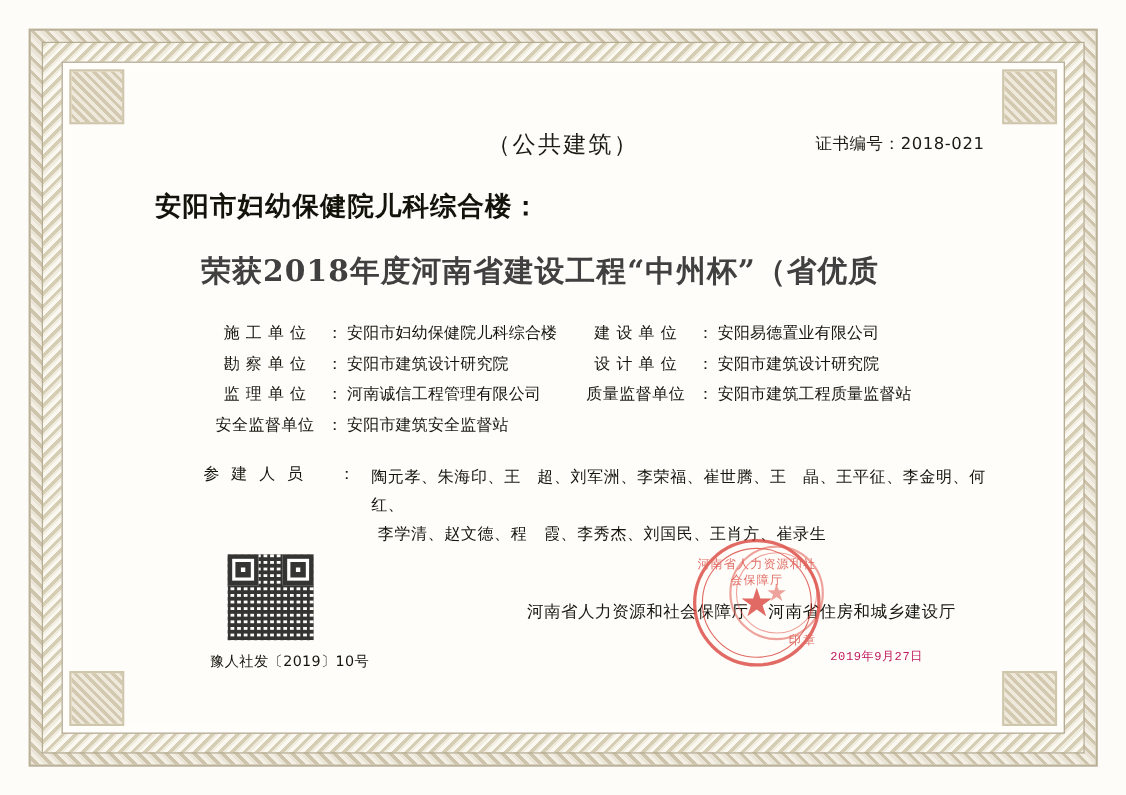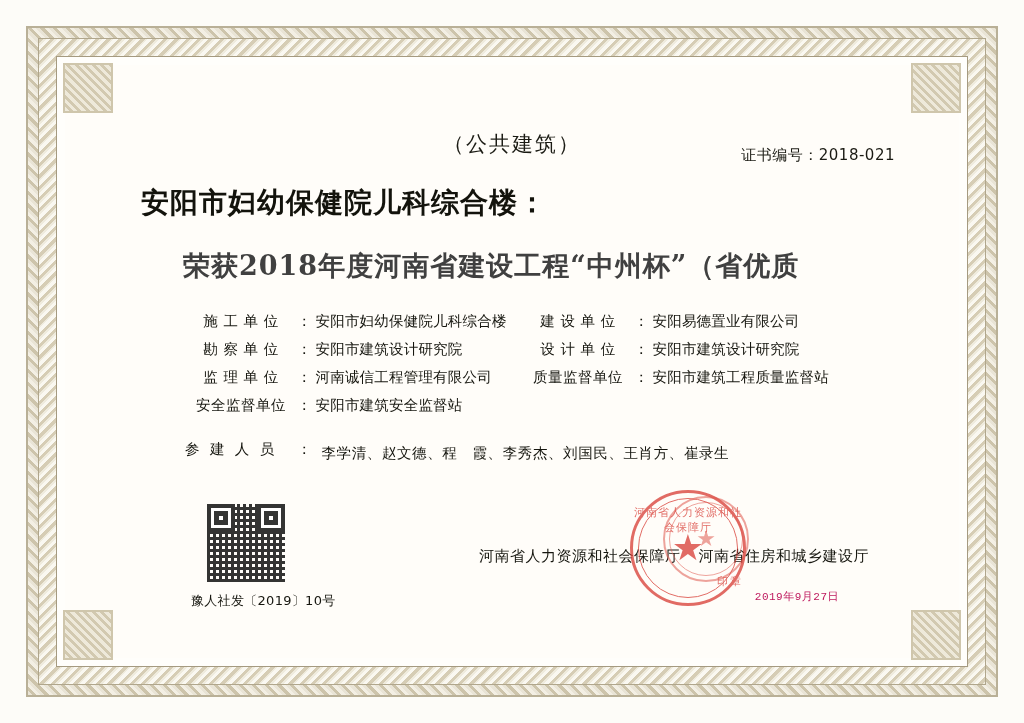--- a/index.html
+++ b/index.html
@@ -97,46 +97,46 @@
     font-weight: bold;
     font-size: 47px;
     letter-spacing: 3px;
     color: #17170f;
     margin-top: 20px;
     white-space: nowrap;
   }
 
   .subline {
     position: relative;
-    margin-top: 25px;
+    margin-top: 12px;
     height: 28px;
   }
   .subtitle {
     text-align: center;
     font-family: "DejaVu Serif", "Liberation Serif", serif;
     font-size: 21px;
     color: #1b1b14;
     letter-spacing: 2px;
   }
   .cert-no {
     position: absolute;
     right: 4px;
-    top: 16px;
+    top: 4px;
     font-family: "DejaVu Sans", sans-serif;
     font-size: 15px;
     color: #1b1b14;
     letter-spacing: 0.5px;
   }
 
   .recipient {
     margin-top: 26px;
     margin-left: 16px;
     font-family: "DejaVu Serif", "Liberation Serif", serif;
     font-weight: bold;
-    font-size: 28px;
+    font-size: 24px;
     color: #13130c;
     letter-spacing: 1px;
   }
 
   .body-text {
     margin-top: 20px;
     font-family: "DejaVu Serif", "Liberation Serif", serif;
     font-weight: bold;
     font-size: 27px;
     line-height: 48px;
@@ -174,22 +174,23 @@
     letter-spacing: 0.5px;
   }
   .unit-sep { padding: 0 4px 0 0; }
   .unit-value { letter-spacing: 0.2px; }
 
   .participants {
     margin-top: 16px;
     padding-left: 60px;
     display: flex;
     font-size: 14.5px;
-    font-family: Liberation Serif, serif;
+    font-family: Liberation Sans, sans-serif;
     color: #16160f;
+    gap: 11px;
   }
   .participants .p-label {
     flex: 0 0 112px;
     letter-spacing: 3.4px;
   }
   .participants .p-body {
     line-height: 26px;
   }
   .participants .p-body div {
     letter-spacing: 0.6px;
@@ -397,20 +398,21 @@
                   <span class="unit-sep">：</span>
                   <span class="unit-value">安阳市建筑工程质量监督站</span>
                 </div>
               </div>
             </div>
 
             <div class="participants">
               <span class="p-label">参 建 人 员</span>
               <span class="unit-sep">：</span>
               <div class="p-body">
+                <div>陶元孝、朱海印、王　超、刘军洲、李荣福、崔世腾、王　晶、王平征、李金明、何　红、</div>
                 <div class="line2">李学清、赵文德、程　霞、李秀杰、刘国民、王肖方、崔录生</div>
               </div>
             </div>
 
             <div class="footer">
               <div class="qr"></div>
               <div class="doc-no">豫人社发〔2019〕10号</div>
 
               <div class="issuers">
                 <span>河南省人力资源和社会保障厅</span><span class="issuer-gap"></span><span>河南省住房和城乡建设厅</span>

